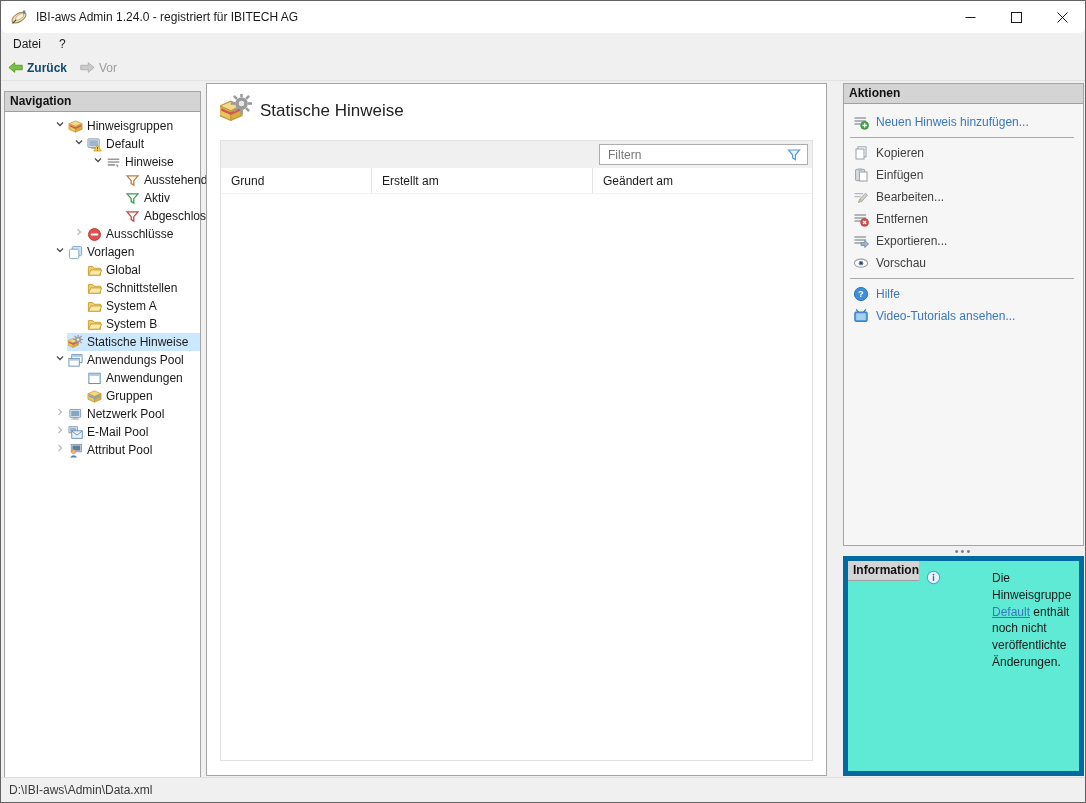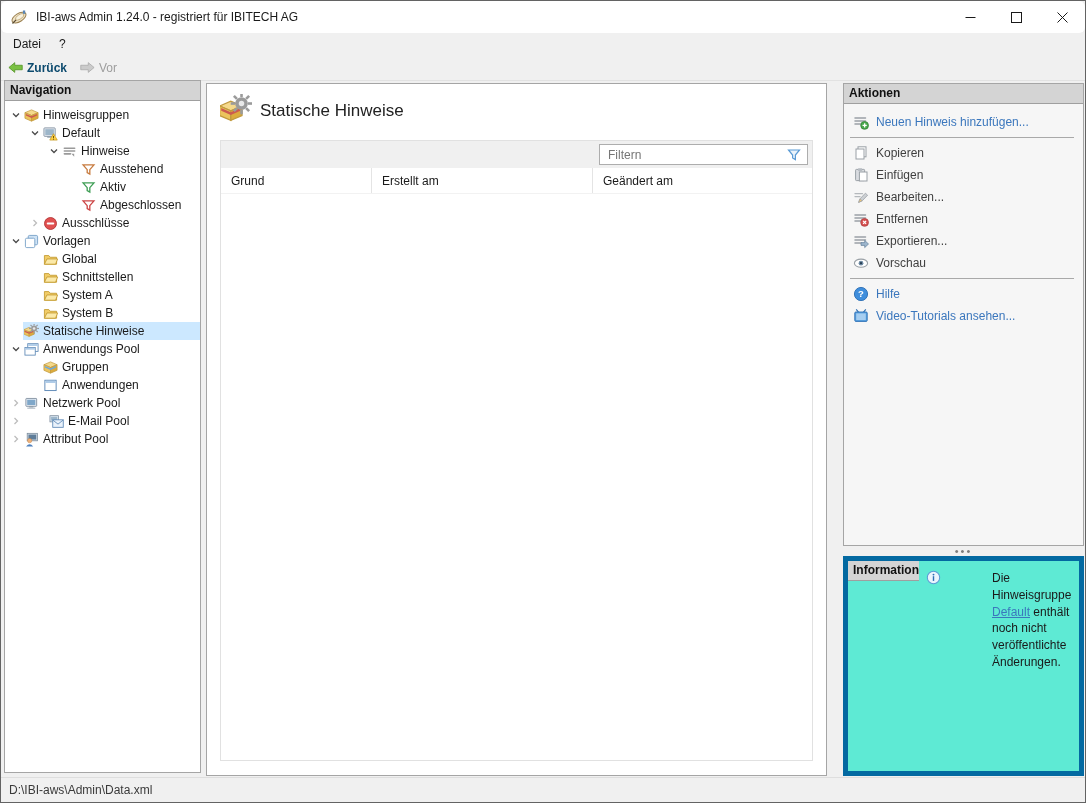--- a/index.html
+++ b/index.html
@@ -22,26 +22,26 @@
   .toolbar { position:absolute; left:0; top:54px; width:100%; height:26px; background:#f0f0f0; display:flex; align-items:center; border-bottom:1px solid #e2e2e2; }
   .tool-btn { display:flex; align-items:center; height:24px; padding:0 6px; cursor:pointer; }
   .tool-btn .ticon { margin-right:4px; }
   .tool-btn.enabled span.lbl { font-weight:bold; color:#0c4a6e; }
   .tool-btn.disabled span.lbl { color:#9d9d9d; }
 
   
   .panel { position:absolute; background:#fff; border:1px solid #a5a5a5; }
   .panel-header { height:20px; background:#d4d4d4; border-bottom:1px solid #9f9f9f; font-weight:bold; line-height:19px; padding-left:5px; color:#111; }
 
-  .nav-panel  { left:3px;   top:79px; width:197px; height:693px; }
+  .nav-panel  { left:3px;   top:90px; width:197px; height:693px; }
   .main-panel { left:205px; top:82px; width:621px; height:693px; }
 
   
   .nav-tree { padding-top:5px; }
-  .tree-row { display:flex; align-items:center; height:18px; cursor:pointer; }
+  .tree-row { display:flex; height:18px; cursor:pointer;margin-left:44px; }
   .twisty { width:14px; height:14px; flex:none; display:flex; align-items:center; justify-content:center; }
   .twisty svg { width:12px; height:12px; }
   .row-body { display:flex; align-items:center; flex:1; height:18px; }
   .row-body.selected { background:#cce8ff; }
   .ticon { width:16px; height:16px; flex:none; display:flex; align-items:center; justify-content:center; }
   .ticon svg { width:15px; height:15px; }
   .tlabel { white-space:nowrap; padding:0 4px; }
 
   
   .main-header { position:relative; height:54px; }
@@ -364,60 +364,60 @@
               </svg>
             </span>
             <span class="tlabel">Anwendungs Pool</span>
           </span>
         </div>
         <div class="tree-row" style="padding-left: 23px;">
           <span class="twisty"></span>
           <span class="row-body">
             <span class="ticon">
               <svg viewBox="0 0 16 16">
+                <rect x="2" y="2.4" width="12" height="11" fill="#fff" stroke="#5b87b5" stroke-width="1"></rect>
+                <rect x="2.5" y="2.9" width="11" height="2.4" fill="#aecbe8"></rect>
+              </svg>
+            </span>
+            <span class="tlabel">Anwendungen</span>
+          </span>
+        </div>
+        <div class="tree-row" style="padding-left: 23px;">
+          <span class="twisty"></span>
+          <span class="row-body">
+            <span class="ticon">
+              <svg viewBox="0 0 16 16">
                 <polygon points="1,5 8,2 15,5 8,8" fill="#f5d98b" stroke="#c19a3f" stroke-width="0.8"></polygon>
                 <polygon points="1,5 8,8 8,14 1,11" fill="#ecc45d" stroke="#c19a3f" stroke-width="0.8"></polygon>
                 <polygon points="15,5 8,8 8,14 15,11" fill="#dcab3c" stroke="#c19a3f" stroke-width="0.8"></polygon>
                 <polygon points="2,6.3 8,8.9 14,6.3 14,8 8,10.6 2,8" fill="#6fa8d8"></polygon>
               </svg>
             </span>
             <span class="tlabel">Gruppen</span>
           </span>
         </div>
-        <div class="tree-row" style="padding-left: 23px;">
-          <span class="twisty"></span>
-          <span class="row-body">
-            <span class="ticon">
-              <svg viewBox="0 0 16 16">
-                <rect x="2" y="2.4" width="12" height="11" fill="#fff" stroke="#5b87b5" stroke-width="1"></rect>
-                <rect x="2.5" y="2.9" width="11" height="2.4" fill="#aecbe8"></rect>
-              </svg>
-            </span>
-            <span class="tlabel">Anwendungen</span>
-          </span>
-        </div>
         <div class="tree-row" style="padding-left: 4px;">
           <span class="twisty">
             <svg viewBox="0 0 16 16">
               <path d="M6 4 L10 8 L6 12" stroke="#bcbcbc" stroke-width="1.7" fill="none"></path>
             </svg>
           </span>
           <span class="row-body">
             <span class="ticon">
               <svg viewBox="0 0 16 16">
                 <rect x="2" y="2.6" width="11.5" height="8.4" rx="0.6" fill="#e8eef4" stroke="#7a8a9a" stroke-width="0.9"></rect>
                 <rect x="3.4" y="4" width="8.7" height="5.6" fill="#7fa7c9"></rect>
                 <rect x="5.5" y="11" width="4.5" height="1.3" fill="#8a98a6"></rect>
                 <rect x="3.5" y="12.3" width="8.5" height="1.4" fill="#b9c2cc"></rect>
               </svg>
             </span>
             <span class="tlabel">Netzwerk Pool</span>
           </span>
         </div>
-        <div class="tree-row" style="padding-left: 4px; gap: 25px;">
+        <div class="tree-row" style="padding-left: 4px;">
           <span class="twisty">
             <svg viewBox="0 0 16 16">
               <path d="M6 4 L10 8 L6 12" stroke="#bcbcbc" stroke-width="1.7" fill="none"></path>
             </svg>
           </span>
           <span class="row-body">
             <span class="ticon">
               <svg viewBox="0 0 16 16">
                 <rect x="1" y="1.8" width="9" height="6.6" fill="#dbe7f2" stroke="#7a8a9a" stroke-width="0.8"></rect>
                 <rect x="2.2" y="3" width="6.6" height="4" fill="#9db6c9"></rect>

